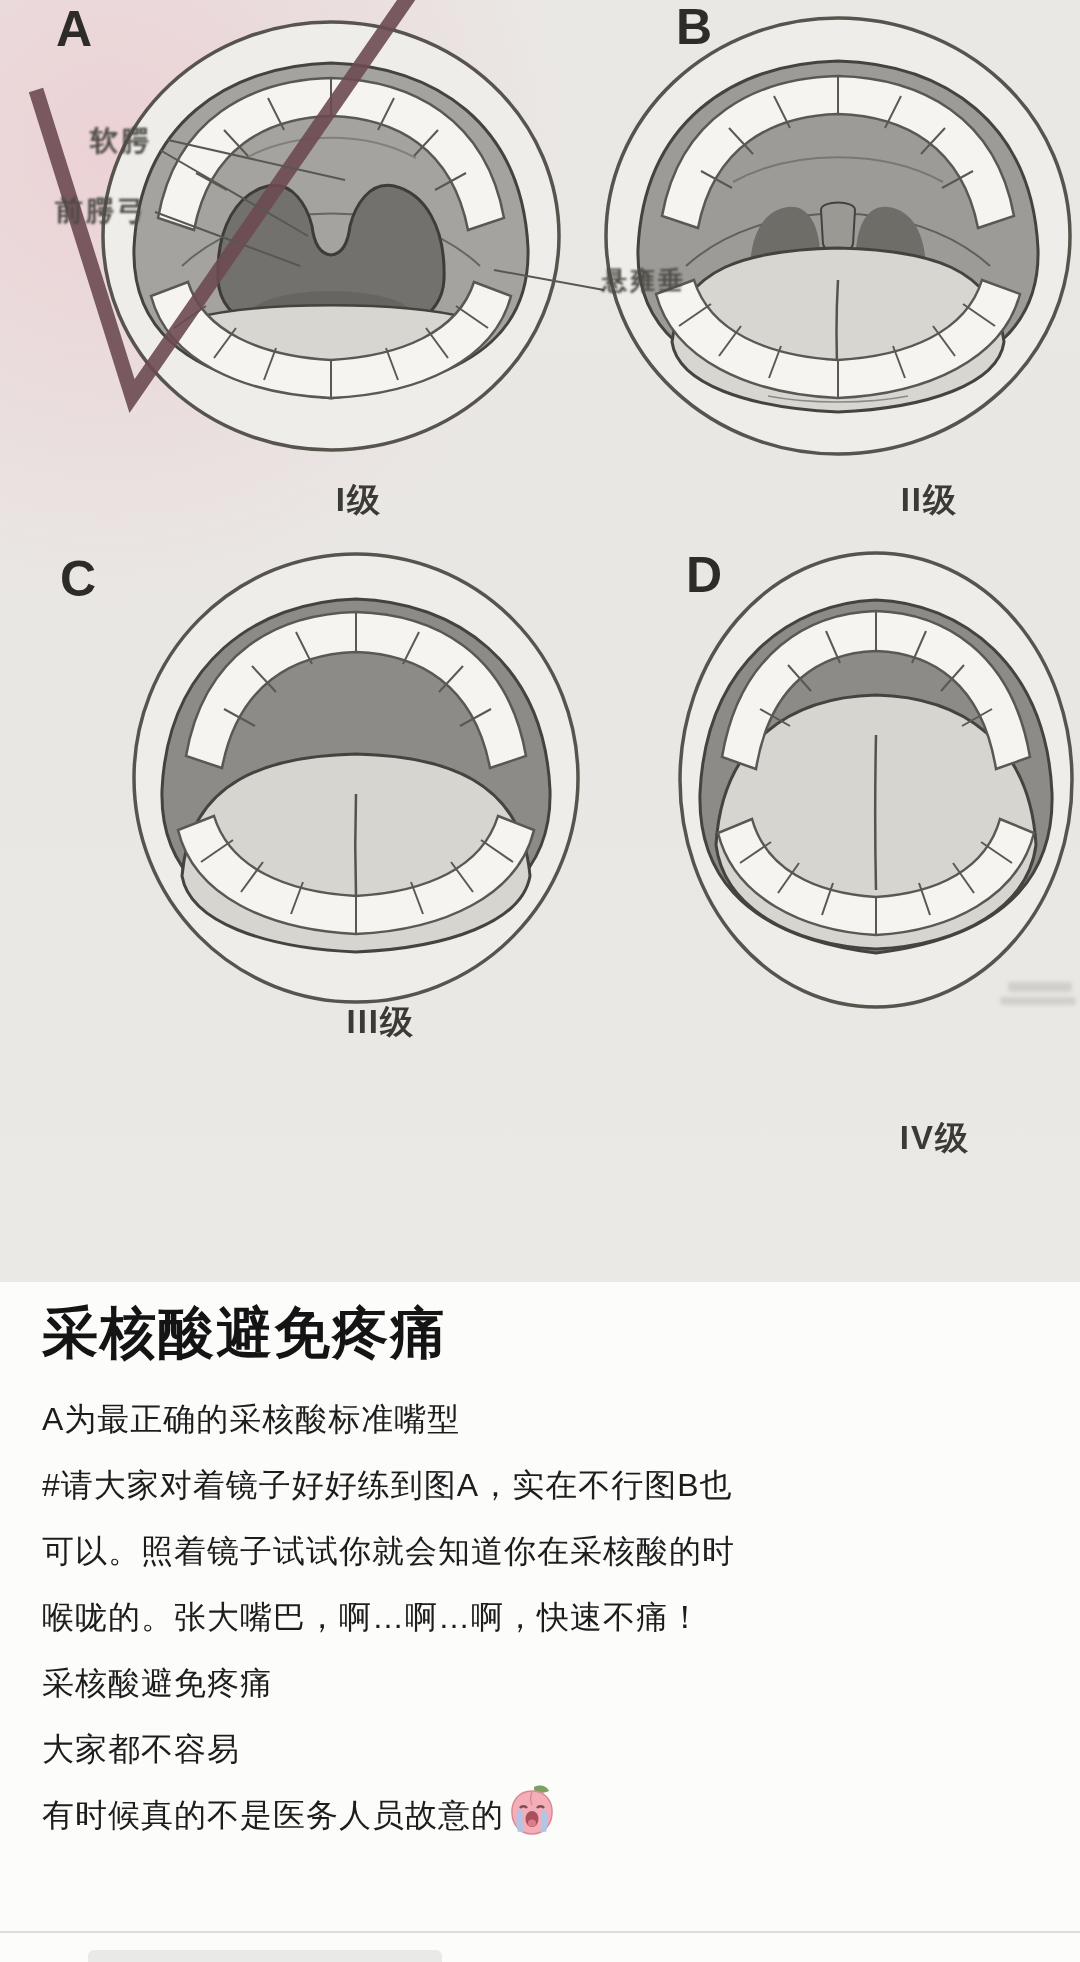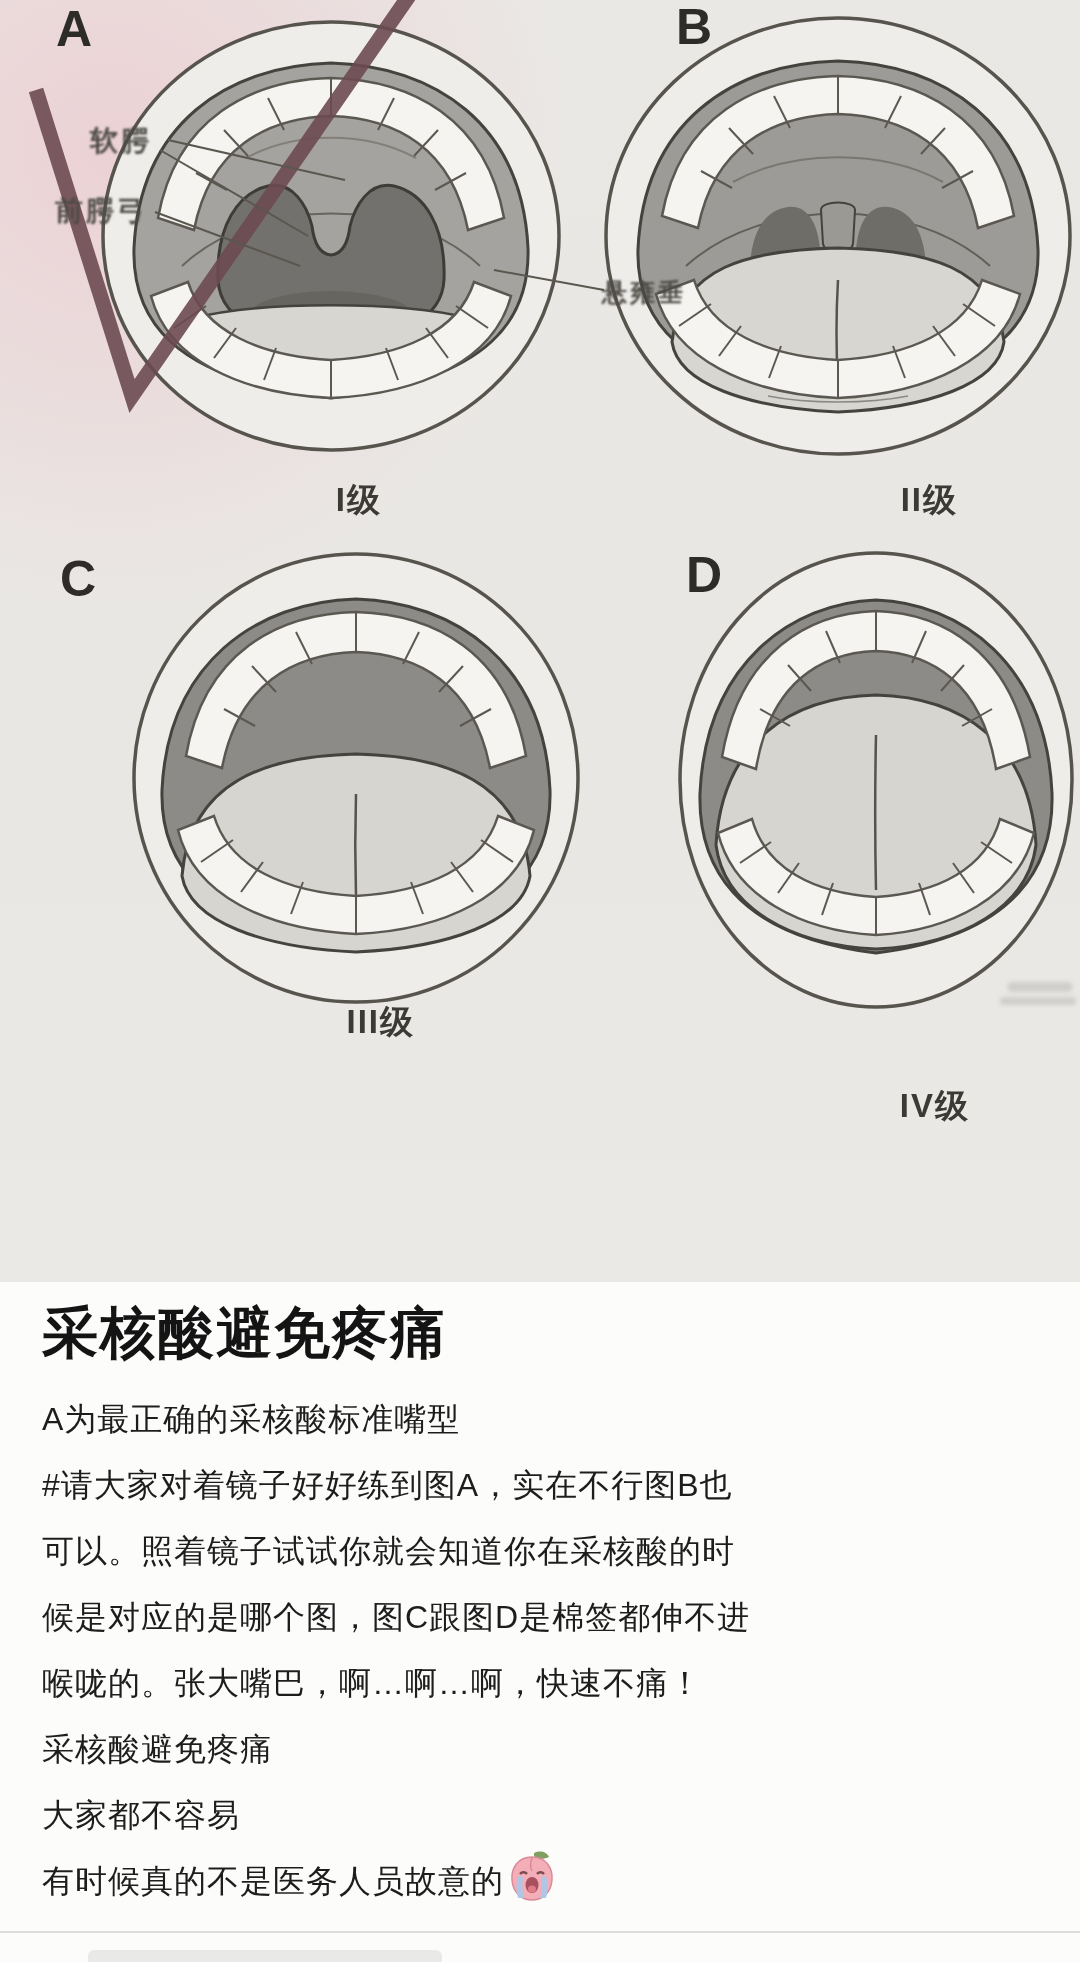--- a/index.html
+++ b/index.html
@@ -213,37 +213,36 @@
   </svg>
 
   <div class="panel-letter" style="left:56px;top:0px">A</div>
   <div class="panel-letter" style="left:676px;top:-2px">B</div>
   <div class="panel-letter" style="left:60px;top:550px">C</div>
   <div class="panel-letter" style="left:686px;top:546px">D</div>
 
   <div class="grade-label" style="left:262px;top:478px">I级</div>
   <div class="grade-label" style="left:838px;top:478px">II级</div>
   <div class="grade-label" style="left:295px;top:1000px">III级</div>
-  <div class="grade-label" style="left:850px;top:1084px">IV级</div>
+  <div class="grade-label" style="left:850px;top:1116px">IV级</div>
 
   <div class="anatomy-label" style="left:90px;top:122px">软腭</div>
   <div class="anatomy-label" style="left:55px;top:192px">前腭弓</div>
-  <div class="anatomy-label" style="left:602px;top:276px;font-size:25px">悬雍垂</div>
+  <div class="anatomy-label" style="left:602px;top:264px;font-size:25px">悬雍垂</div>
 
   <div class="watermark" style="left:1008px;top:982px;width:64px;height:10px"></div>
   <div class="watermark" style="left:1000px;top:997px;width:76px;height:8px"></div>
 </div>
 
 <div class="post">
   <div class="post-title">采核酸避免疼痛</div>
   <div class="post-body">
     <div class="body-line">A为最正确的采核酸标准嘴型</div>
     <div class="body-line">#请大家对着镜子好好练到图A，实在不行图B也</div>
     <div class="body-line">可以。照着镜子试试你就会知道你在采核酸的时</div>
-    <div class="body-line">候是对应的是哪个图，图C跟图D是棉签都伸不进</div>
     <div class="body-line">喉咙的。张大嘴巴，啊…啊…啊，快速不痛！</div>
     <div class="body-line">采核酸避免疼痛</div>
     <div class="body-line">大家都不容易</div>
     <div class="body-line">
       <span>有时候真的不是医务人员故意的</span><span class="emoji-wrap"><svg width="48" height="52" viewBox="0 0 48 52">
         <path d="M 26 3 C 32 0 39 2 41 7 C 35 10 29 9 26 6 Z" fill="#7fa060"></path>
         <path d="M 24 7 C 10 7 3 18 4 30 C 5 43 14 50 24 50 C 34 50 43 43 44 30 C 45 18 38 7 24 7 Z" fill="#f3aeb8" stroke="#d98a98" stroke-width="1.5"></path>
         <path d="M 24 8 C 22 13 22 17 24 21" fill="none" stroke="#d98a98" stroke-width="1.5"></path>
         <path d="M 12 24 C 14 21.5 17 21.5 19 24" fill="none" stroke="#7c4a52" stroke-width="2.5"></path>
         <path d="M 29 24 C 31 21.5 34 21.5 36 24" fill="none" stroke="#7c4a52" stroke-width="2.5"></path>

